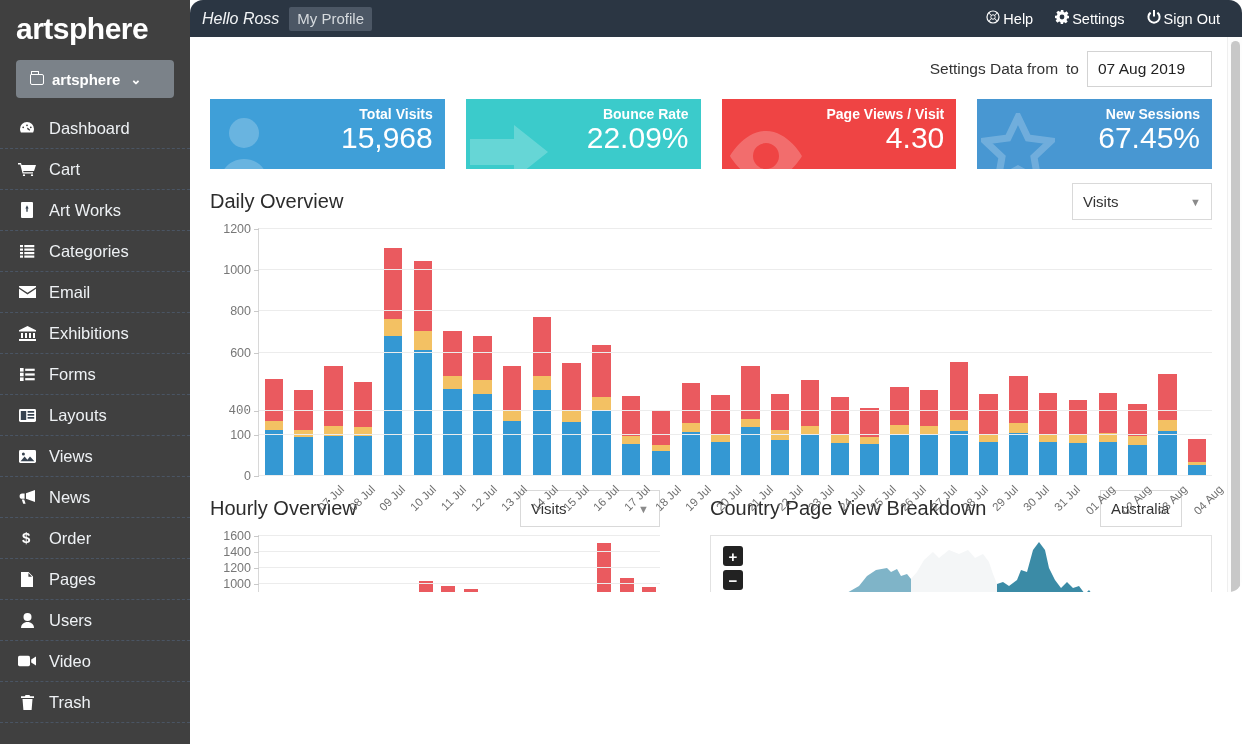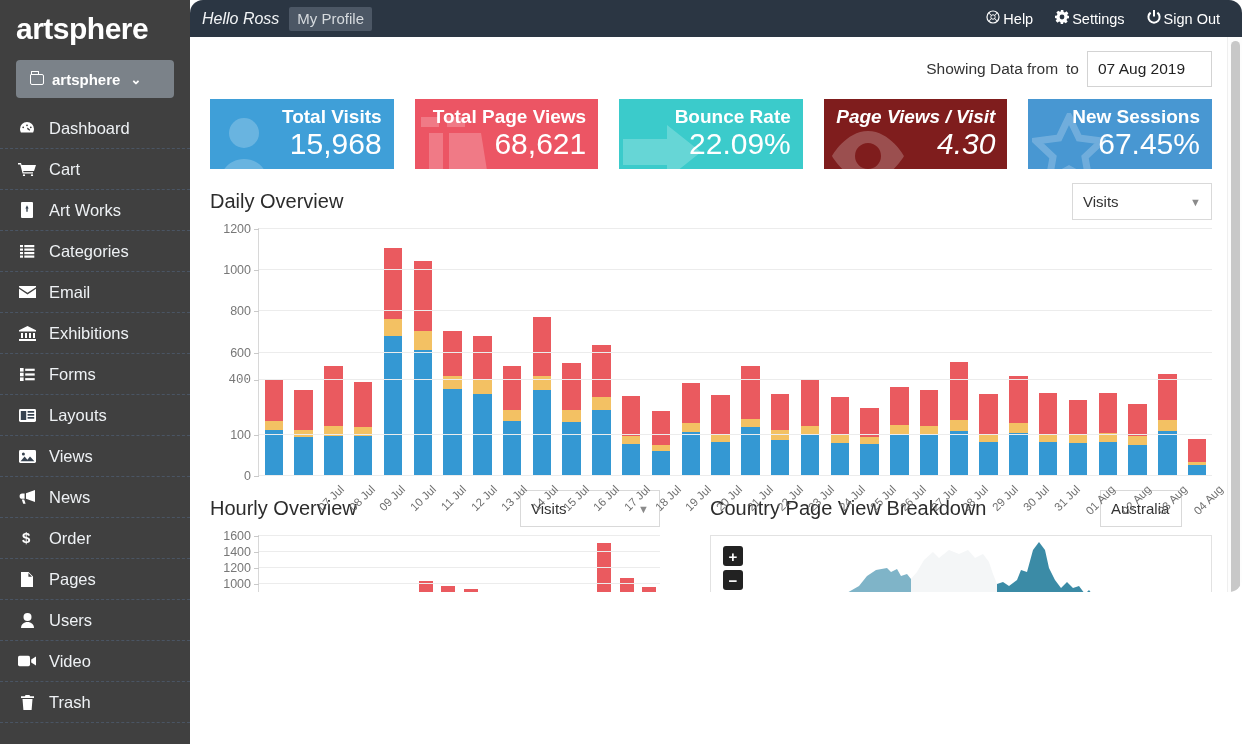--- a/index.html
+++ b/index.html
@@ -143,21 +143,21 @@
   }
   .kpi {
     flex: 1 1 0;
     height: 70px;
     position: relative;
     overflow: hidden;
     color: #ffffff;
     padding: 7px 12px 0 0;
     text-align: right;
   }
-  .kpi-label { font-size: 19px; font-weight: bold; position: relative; z-index: 2; }
+  .kpi-label { font-size: 14px; font-weight: bold; position: relative; z-index: 2; }
   .kpi-value { font-size: 30px; margin-top: -1px; position: relative; z-index: 2; line-height: 1.1; }
   .kpi-bg {
     position: absolute; left: 4px; bottom: -14px;
     opacity: 0.22; z-index: 1; color: #fff;
   }
   .kpi-bg svg { display: block; }
 
   
   .panel-head {
     display: flex; align-items: center;
@@ -445,58 +445,46 @@
           <span class="tb-ico"><svg width="14" height="14" viewBox="0 0 14 14">
               <path fill="#fff" d="M6 0h2v6.6H6z"></path>
               <path fill="none" stroke="#fff" stroke-width="2" d="M3.6 2.6a5.6 5.6 0 106.8 0"></path>
             </svg></span>
           <span>Sign Out</span>
         </div>
       </div>
   </div>
 
   <div class="daterow">
-    <span>Showing Data from</span>
+    <span>Settings Data from</span>
     <span>to</span>
     <input class="dateinput" type="text" value="07 Aug 2019" style="">
   </div>
 
   <div class="kpis" id="kpi-row">
       <div class="kpi" style="background: rgb(63, 159, 216);">
         <div class="kpi-bg">
           <svg width="72" height="72" viewBox="0 0 72 72">
             <circle cx="30" cy="22" r="15" fill="currentColor"></circle>
             <path fill="currentColor" d="M6 72c0-14 11-24 24-24s24 10 24 24z"></path>
           </svg>
         </div>
         <div class="kpi-label">Total Visits</div>
         <div class="kpi-value">15,968</div>
       </div>
-      <div class="kpi" style="background: rgb(236, 85, 100);">
-        <div class="kpi-bg">
-          <svg width="86" height="72" viewBox="0 0 86 72">
-            <rect x="2" y="6" width="18" height="10" fill="currentColor"></rect>
-            <rect x="28" y="6" width="18" height="10" fill="currentColor"></rect>
-            <rect x="10" y="22" width="14" height="50" fill="currentColor"></rect>
-            <path fill="currentColor" d="M30 22h32l8 50H30z"></path>
-          </svg>
-        </div>
-        <div class="kpi-label">Total Page Views</div>
-        <div class="kpi-value">68,621</div>
-      </div>
       <div class="kpi" style="background: rgb(59, 203, 203);">
         <div class="kpi-bg">
           <svg width="82" height="62" viewBox="0 0 82 62">
             <path fill="currentColor" d="M0 18h44V4l34 27-34 27V44H0z"></path>
           </svg>
         </div>
         <div class="kpi-label">Bounce Rate</div>
         <div class="kpi-value">22.09%</div>
       </div>
-      <div class="kpi" style="background: #7f1d1d; font-style: italic;">
+      <div class="kpi" style="background: #ef4444;">
         <div class="kpi-bg">
           <svg width="80" height="54" viewBox="0 0 80 54">
             <path fill="currentColor" d="M40 2C18 2 4 27 4 27s14 25 36 25 36-25 36-25S62 2 40 2zm0 12a13 13 0 110 26 13 13 0 010-26z"></path>
           </svg>
         </div>
         <div class="kpi-label">Page Views / Visit</div>
         <div class="kpi-value">4.30</div>
       </div>
       <div class="kpi" style="background: rgb(72, 151, 210);">
         <div class="kpi-bg">
@@ -837,21 +825,21 @@
             <div class="xslot">
               <span class="xlab">05 Aug</span>
             </div>
           </div>
       <div class="gridline" style="top: 247px;">
             <span class="ytick">0</span>
           </div>
           <div class="gridline" style="top: 205.833px;">
             <span class="ytick">100</span>
           </div>
-          <div class="gridline" style="top: 151px; font-family: Liberation Mono, monospace;">
+          <div class="gridline" style="top: 182px; font-family: Liberation Mono, monospace;">
             <span class="ytick">400</span>
           </div>
           <div class="gridline" style="top: 123.5px;">
             <span class="ytick">600</span>
           </div>
           <div class="gridline" style="top: 82.3333px;">
             <span class="ytick">800</span>
           </div>
           <div class="gridline" style="top: 41.1667px;">
             <span class="ytick">1000</span>

